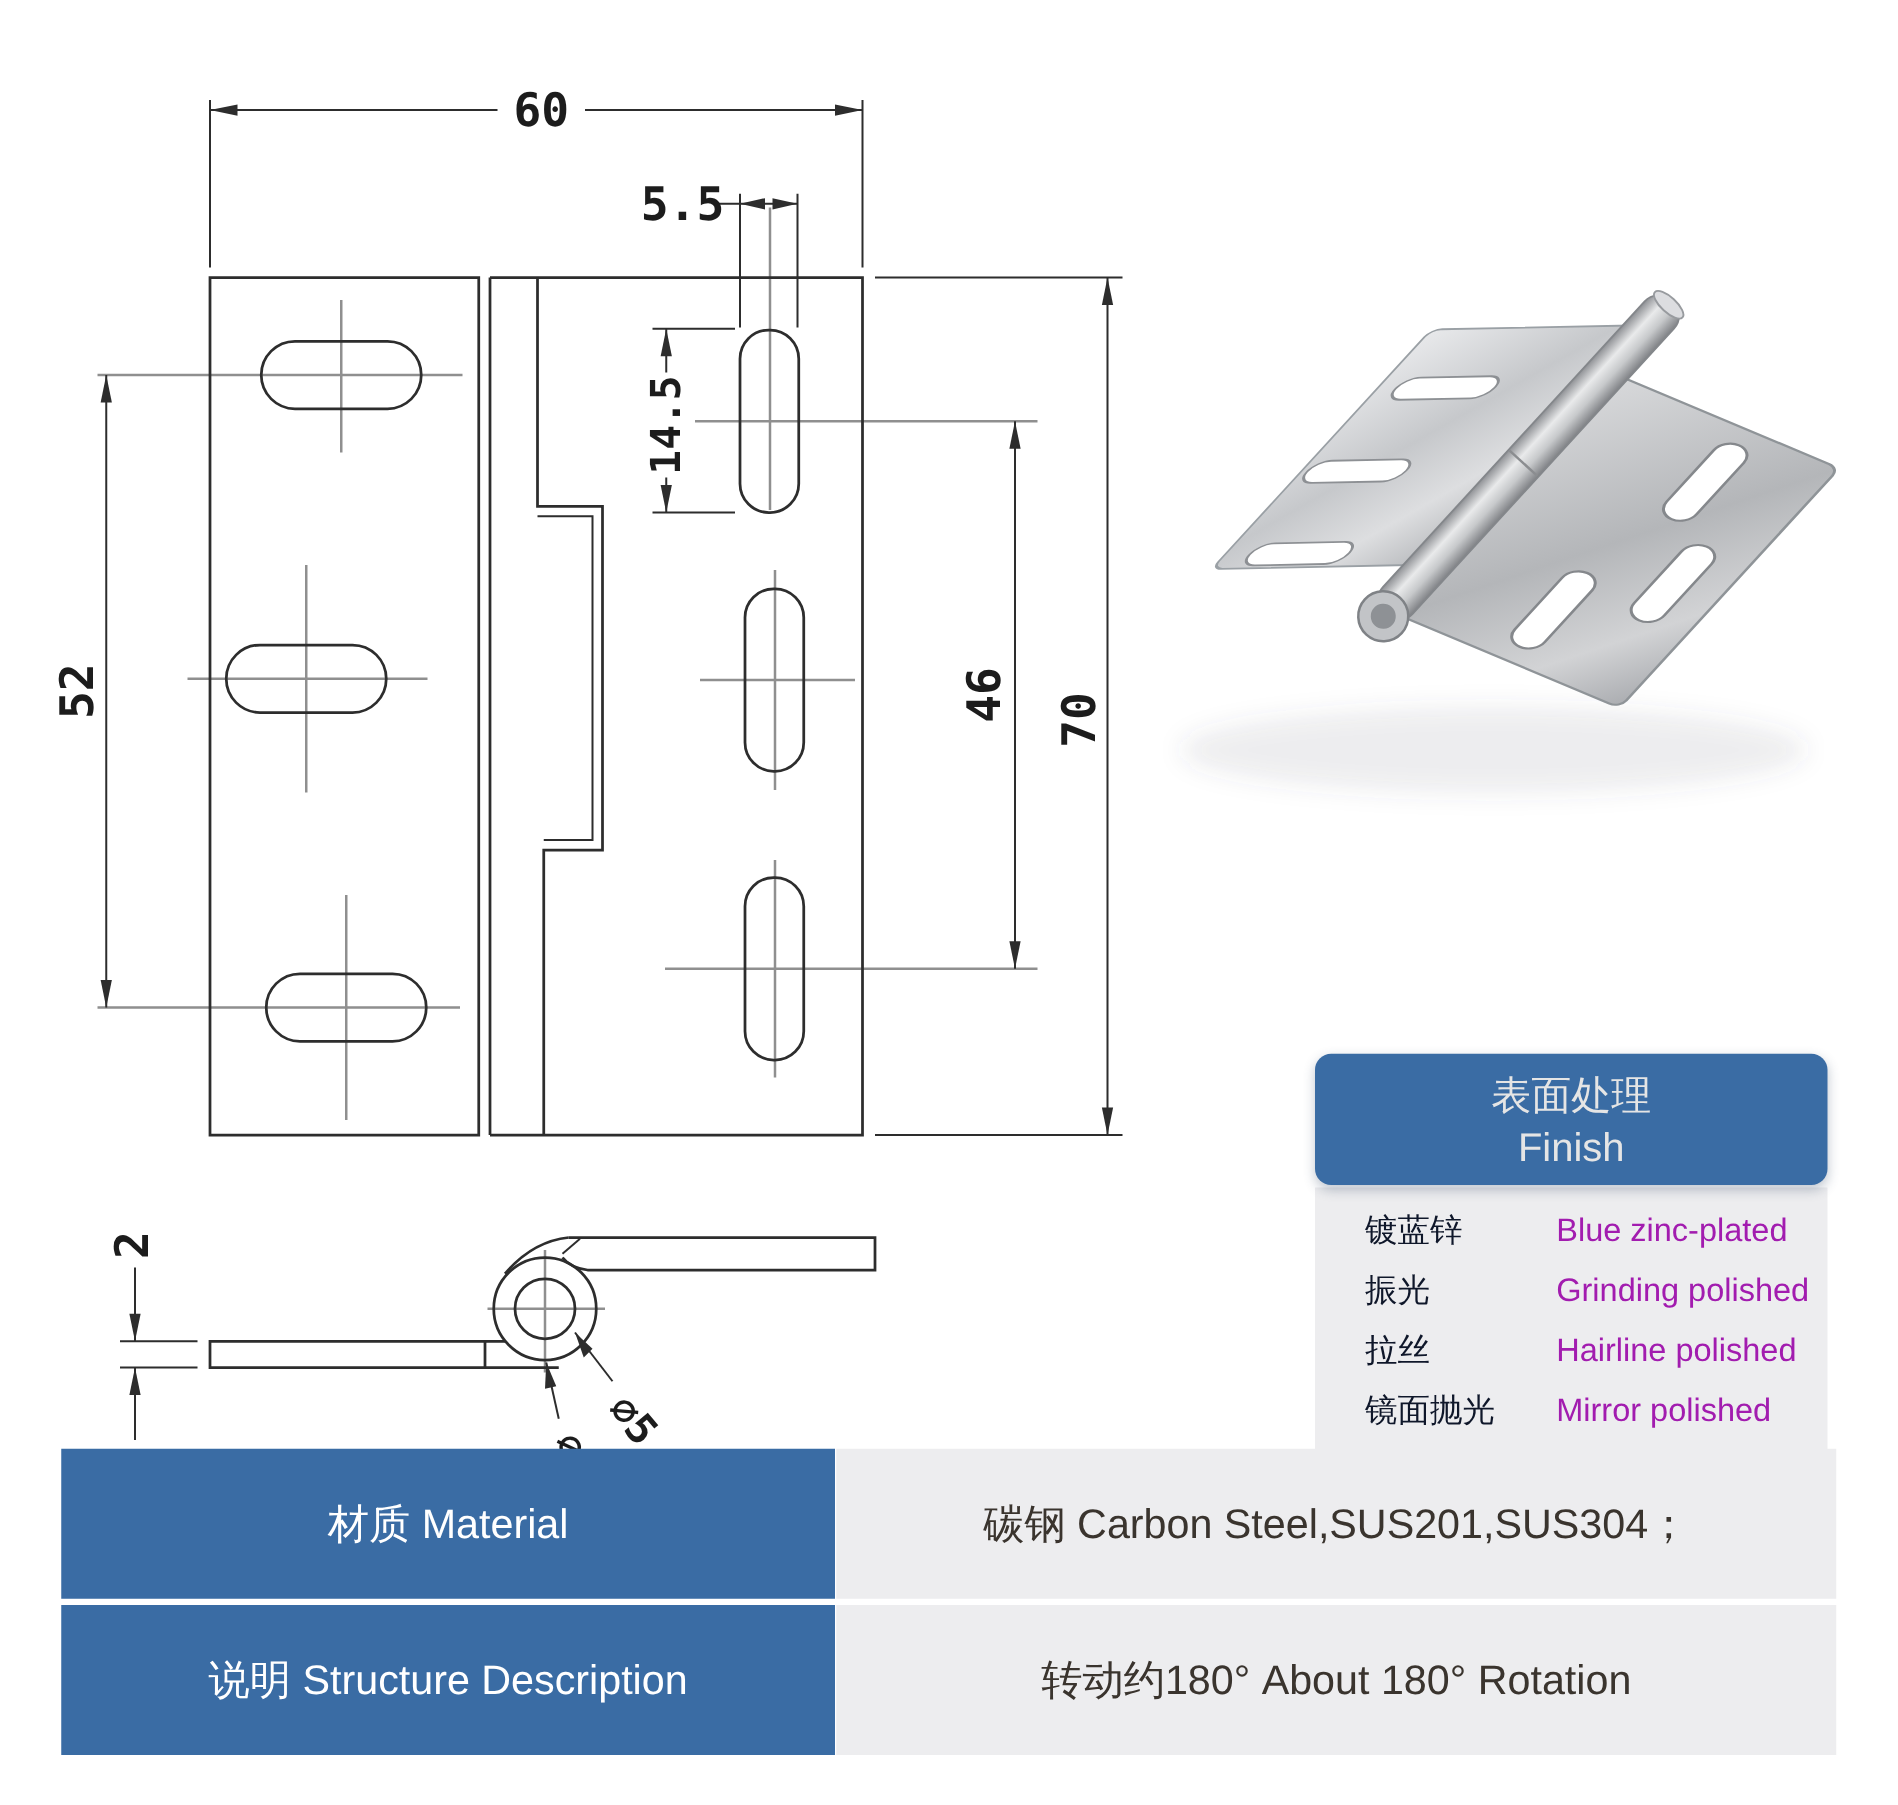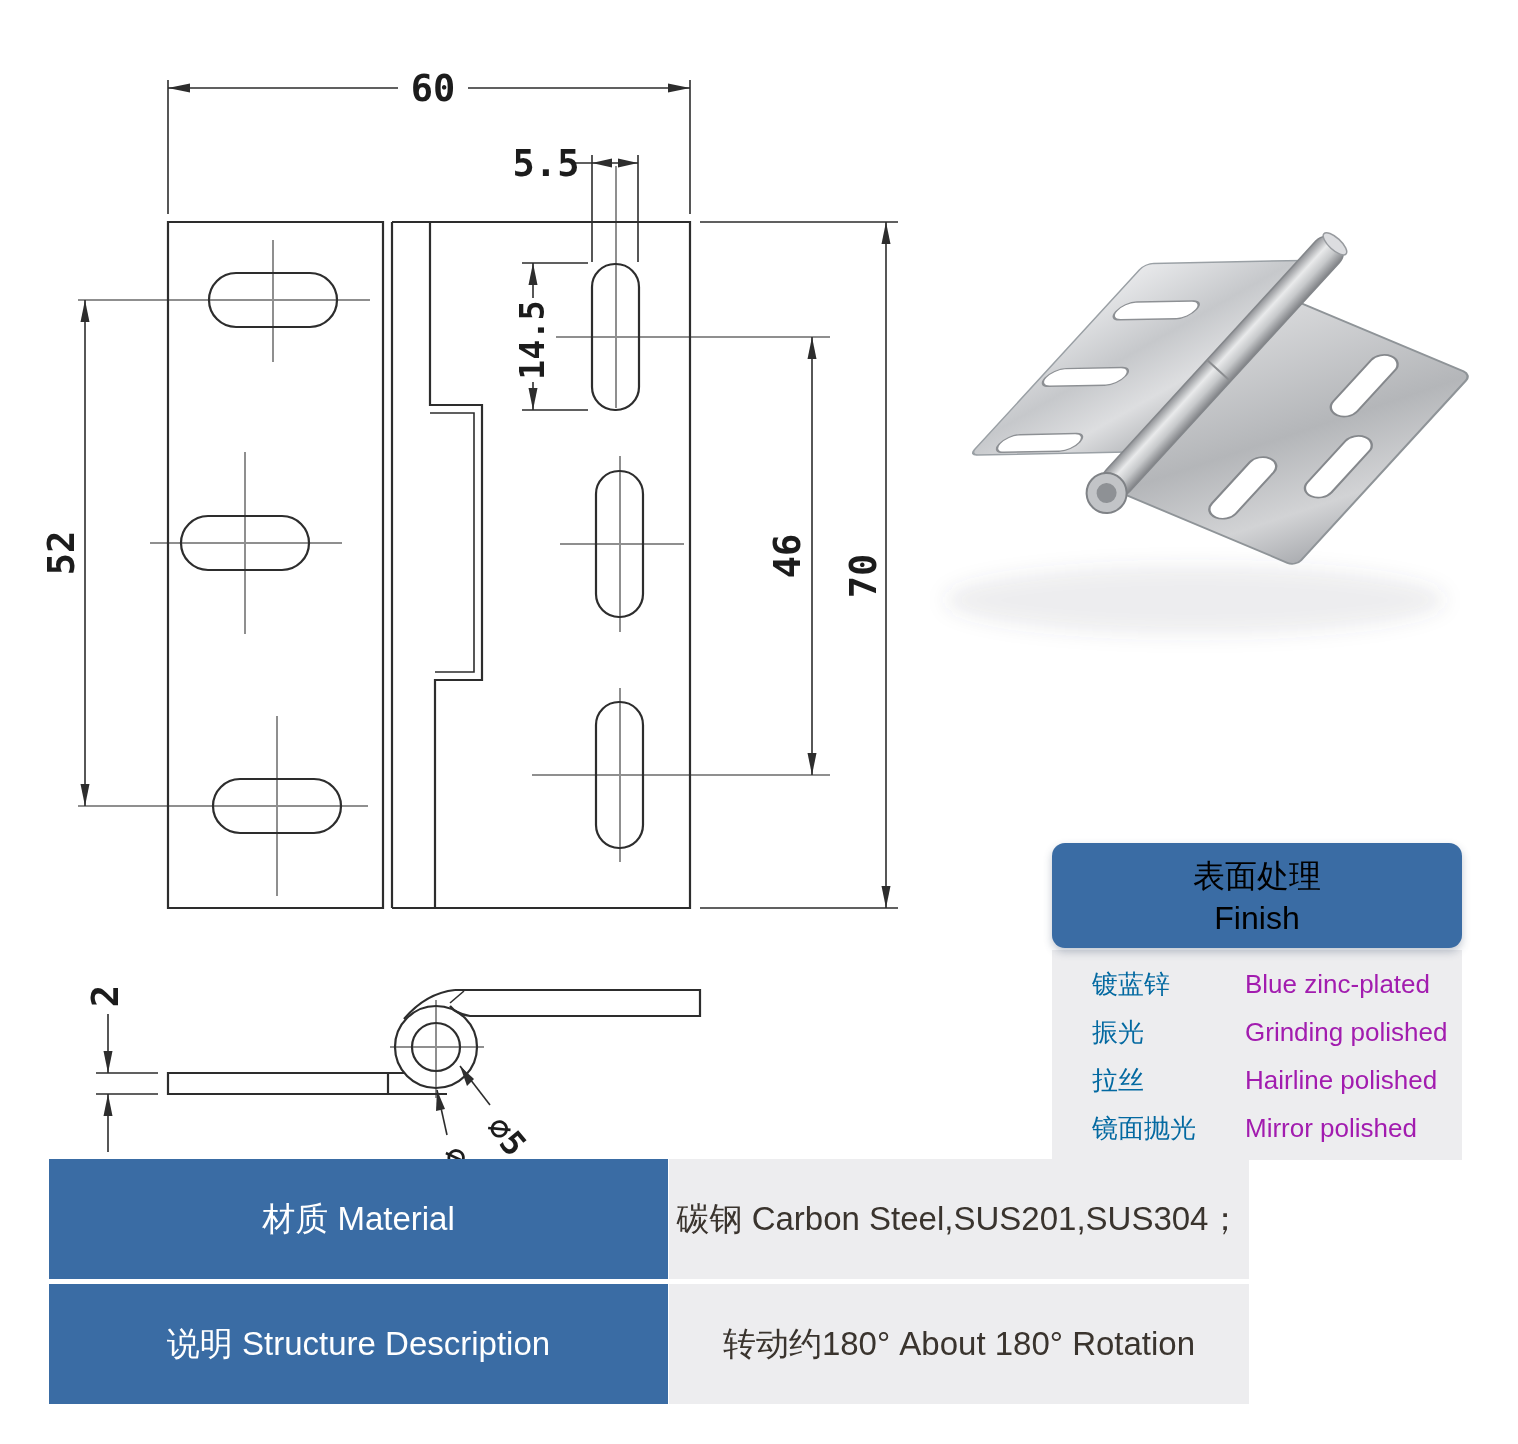--- a/index.html
+++ b/index.html
@@ -11,31 +11,31 @@
   .ln   { stroke:#2d2d2d; stroke-width:2.2; fill:none; }
   .thin { stroke:#2d2d2d; stroke-width:1.6; fill:none; }
   .cl   { stroke:#8f8f8f; stroke-width:2;   fill:none; }
   .arr  { fill:#2d2d2d; stroke:none; }
   .dimtxt { font-family:"DejaVu Sans Mono","DejaVu Sans",monospace; font-weight:bold; font-size:37px; fill:#1c1c1c; }
   .dimtxt2 { font-family:"DejaVu Sans Mono","DejaVu Sans",monospace; font-weight:bold; font-size:33px; fill:#1c1c1c; }
 
   .finish { position:absolute; left:1052px; top:843px; width:410px; }
   .finish-header {
     height:105px; background:#3a6ca4; border-radius:13px;
-    color:#000000; display:flex; flex-direction:column; align-items:center; justify-content:center;
+    color:#e5e5e5; display:flex; flex-direction:column; align-items:center; justify-content:center;
     position:relative; z-index:2; box-shadow:0 4px 9px rgba(50,70,100,.30);
   }
   .finish-header .zh { font-size:32px; line-height:1.4; }
   .finish-header .en { font-size:32px; line-height:1.2; }
   .finish-body { background:#ededef; margin-top:2px; padding:10px 0 8px 40px; }
   .finish-row { height:48px; display:flex; align-items:center; }
-  .finish-row .zh { width:153px; font-size:26px; color:#0369a1; }
+  .finish-row .zh { width:153px; font-size:26px; color:#0f172a; }
   .finish-row .en { font-size:26px; color:#a21caf; }
 
-  .spec { position:absolute; left:49px; top:1159px; width:1200px; }
+  .spec { position:absolute; left:49px; top:1159px; width:1420px; }
   .spec-row { display:flex; height:120px; margin-bottom:5px; }
   .spec-label {
     width:619px; background:#3a6ca4; color:#fff;
     display:flex; align-items:center; justify-content:center; font-size:33px;
   }
   .spec-value {
     flex:1; margin-left:1px; background:#ededef; color:#3a342e;
     display:flex; align-items:center; justify-content:center; font-size:33px;
   }
 </style>

